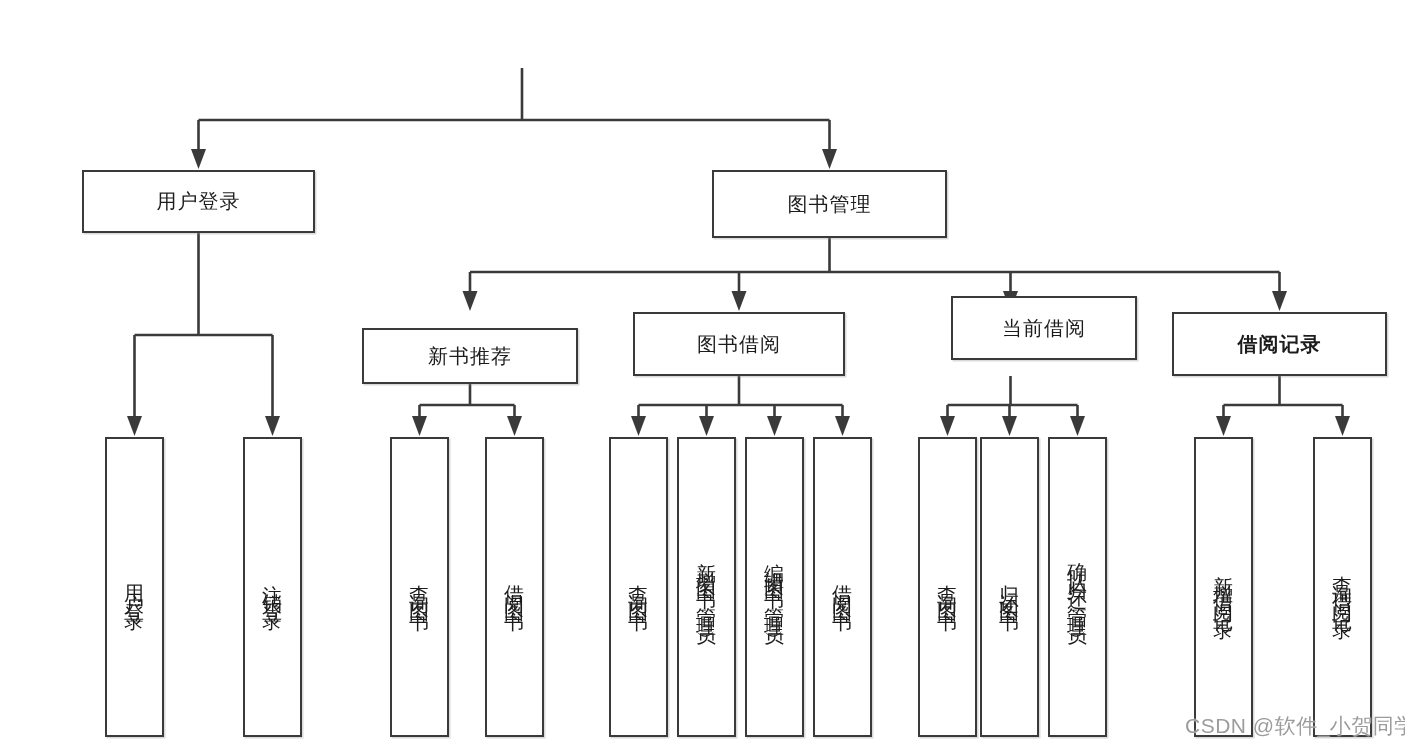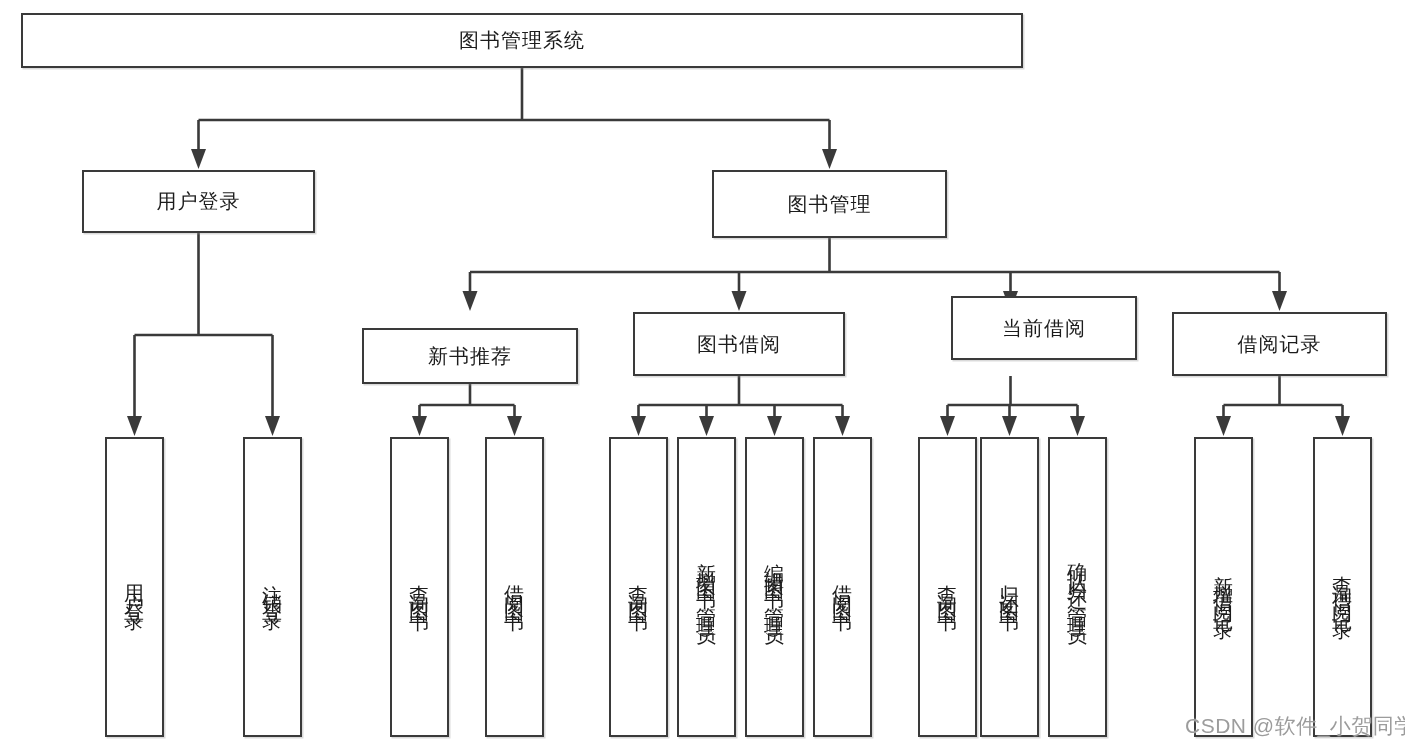--- a/index.html
+++ b/index.html
@@ -83,41 +83,38 @@
       <polygon points="767,416 782,416 774.5,436"></polygon>
       <polygon points="835,416 850,416 842.5,436"></polygon>
       <polygon points="940,416 955,416 947.5,436"></polygon>
       <polygon points="1002,416 1017,416 1009.5,436"></polygon>
       <polygon points="1070,416 1085,416 1077.5,436"></polygon>
       <polygon points="1216,416 1231,416 1223.5,436"></polygon>
       <polygon points="1335,416 1350,416 1342.5,436"></polygon>
     </g>
   </svg>
 
-  <div class="node" style="left:21px; top:13px; width:1002px; height:55px;">
-    <span class="hlabel">图书管理系统</span>
-  </div>
 
   <div class="node" style="left:82px; top:170px; width:233px; height:63px;">
     <span class="hlabel">用户登录</span>
   </div>
   <div class="node" style="left:712px; top:170px; width:235px; height:68px;">
     <span class="hlabel">图书管理</span>
   </div>
 
   <div class="node" style="left:362px; top:328px; width:216px; height:56px;">
     <span class="hlabel">新书推荐</span>
   </div>
   <div class="node" style="left:633px; top:312px; width:212px; height:64px;font-family:Liberation Mono, monospace;">
     <span class="hlabel">图书借阅</span>
   </div>
   <div class="node" style="left:903px; top:296px; width:186px; height:64px;margin-left:48px;">
     <span class="hlabel">当前借阅</span>
   </div>
-  <div class="node" style="left:1172px; top:312px; width:215px; height:64px;">
+  <div class="node" style="left:1172px; top:312px; width:215px; height:64px;font-weight:bold;">
     <span class="hlabel">借阅记录</span>
   </div>
 
   <div class="node vbox" style="left:105px; top:437px; width:59px; height:300px;">
     <span class="vlabel">用户登录</span>
   </div>
   <div class="node vbox" style="left:243px; top:437px; width:59px; height:300px;">
     <span class="vlabel">注销登录</span>
   </div>
 

